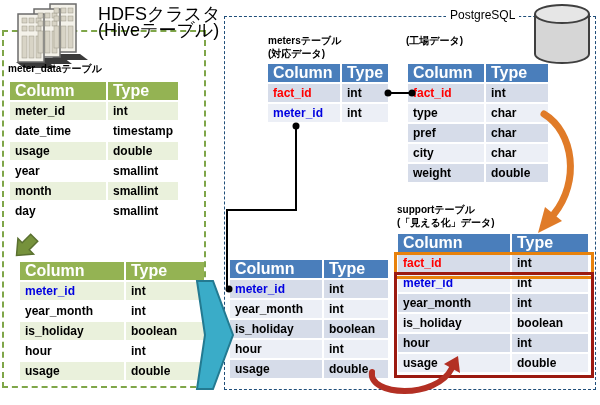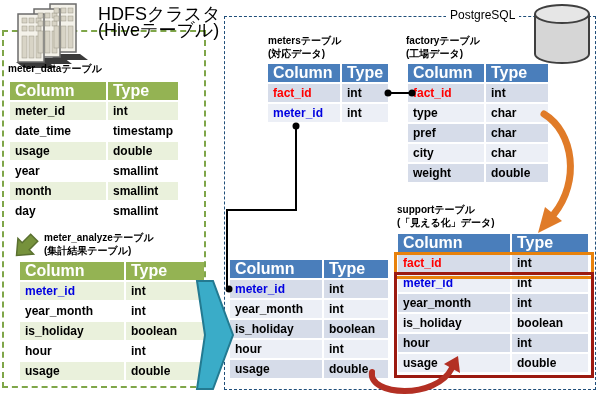--- a/index.html
+++ b/index.html
@@ -116,30 +116,25 @@
 
   <div class="pg-label">PostgreSQL</div>
   <svg class="db-icon" width="60" height="64" viewBox="0 0 60 64">
     <path d="M3,12 V52 A27,9 0 0 0 57,52 V12" fill="#D6D6D6" stroke="#3F3F3F" stroke-width="2"></path>
     <ellipse cx="30" cy="12" rx="27" ry="9" fill="#E6E6E6" stroke="#3F3F3F" stroke-width="2"></ellipse>
   </svg>
 
   <div class="ttl ttl-meter-data">
     <span>meter_dataテーブル</span>
   </div>
-  <div class="ttl ttl-meter-analyze">
-    <span>meter_analyzeテーブル</span>
-    <span class="sub">(集計結果テーブル)</span>
-  </div>
   <div class="ttl ttl-meters">
     <span>metersテーブル</span>
     <span class="sub">(対応データ)</span>
   </div>
   <div class="ttl ttl-factory">
-    <span>factoryテーブル</span>
     <span class="sub">(工場データ)</span>
   </div>
   <div class="ttl ttl-support">
     <span>supportテーブル</span>
     <span class="sub">(「見える化」データ)</span>
   </div>
 
   <table class="dtable theme-green pos-meter-data t-meter_data">
       <colgroup>
         <col class="col1">

